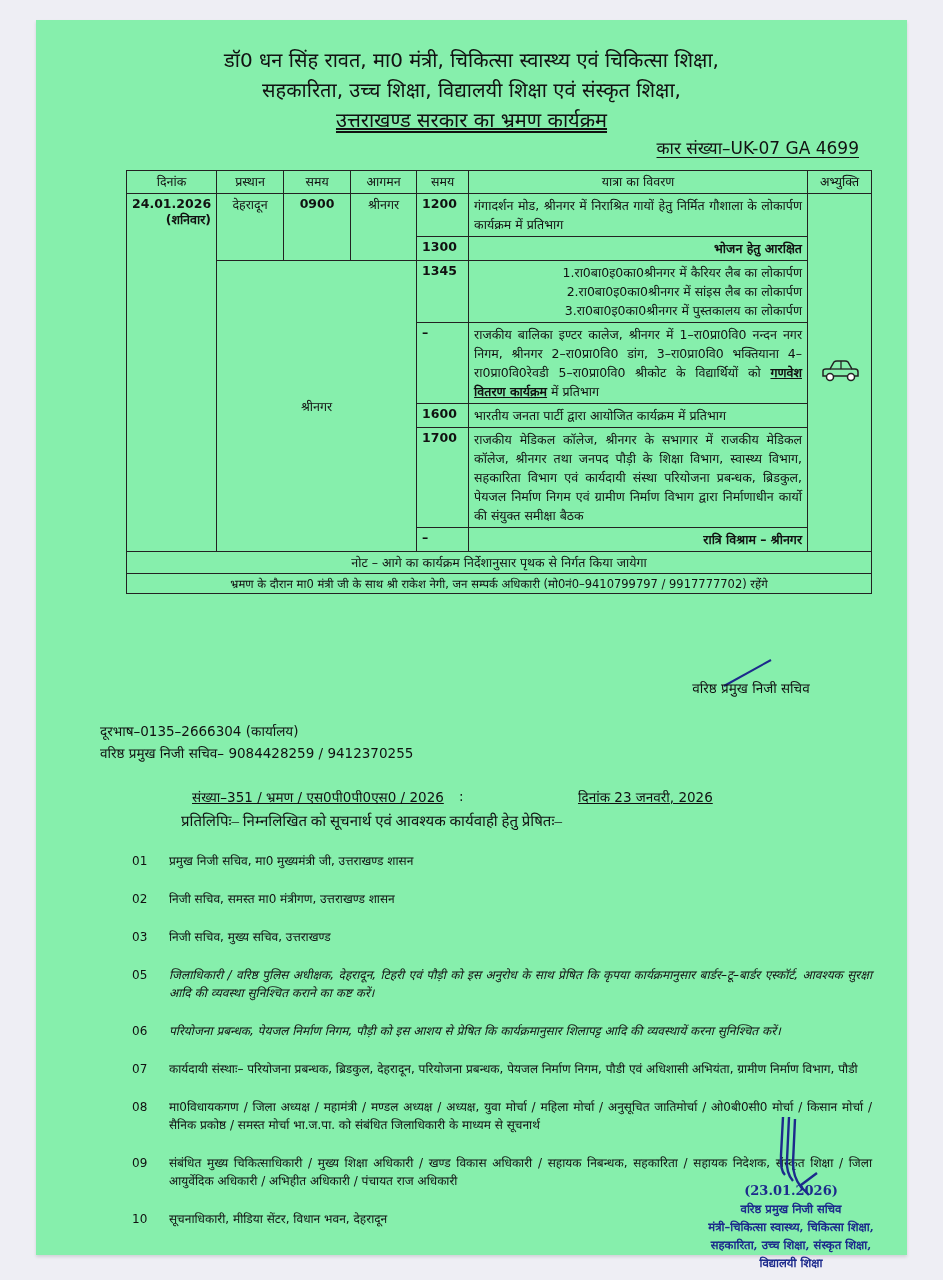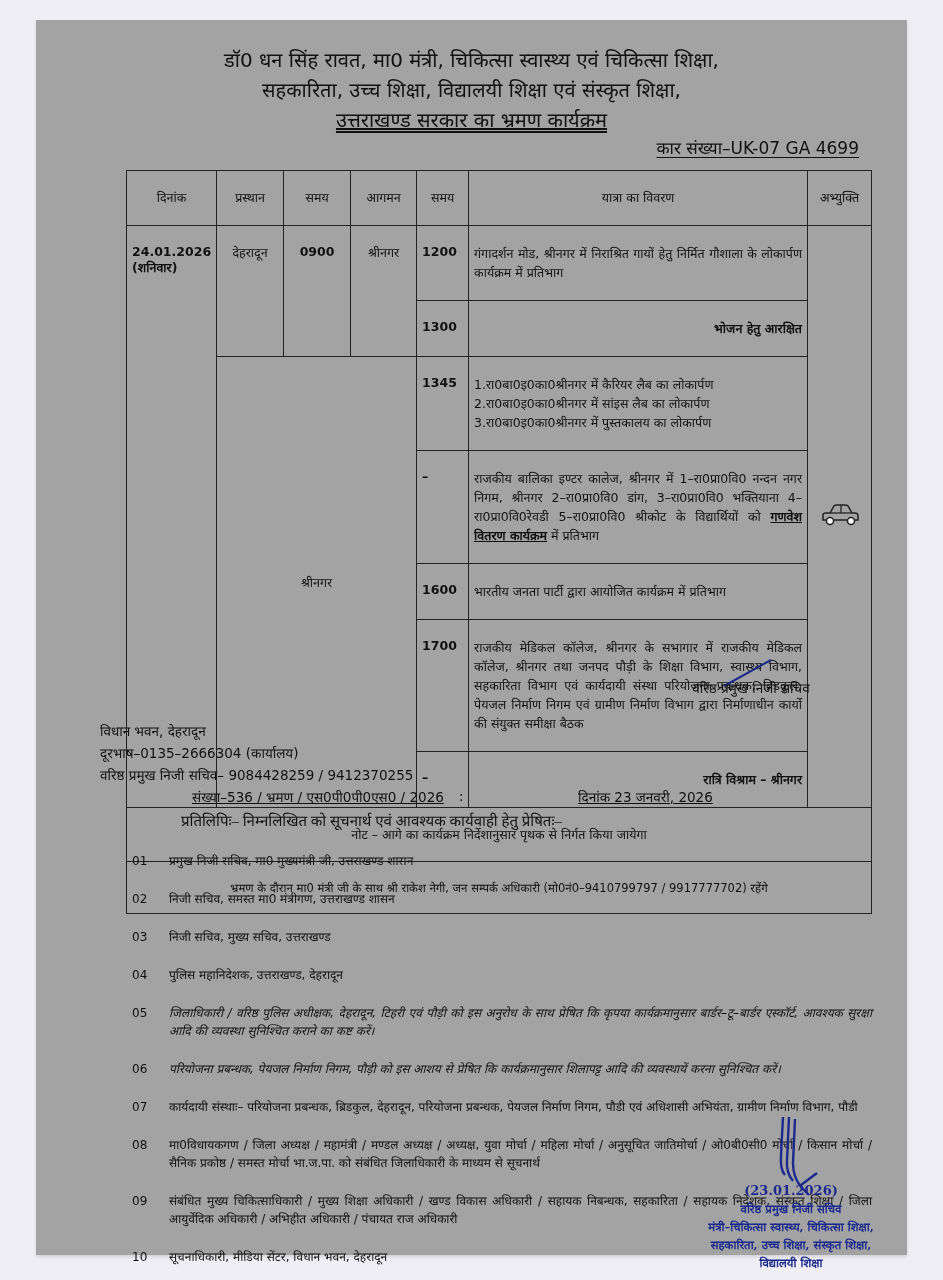--- a/index.html
+++ b/index.html
@@ -2,36 +2,36 @@
 <html><head>
 <meta charset="utf-8">
 <style>
   html, body { margin:0; padding:0; }
   body {
     width:943px; height:1280px; background:#eeeef4; position:relative; overflow:hidden;
     font-family:"Liberation Sans", "DejaVu Sans", sans-serif; color:#111;
   }
   .page {
     position:absolute; left:36px; top:20px; width:871px; height:1235px;
-    background:#a3a3a3; box-shadow:0 2px 3px rgba(0,0,0,0.12);
+    background:#86efac; box-shadow:0 2px 3px rgba(0,0,0,0.12);
   }
   .hdr { position:absolute; left:0; width:871px; text-align:center; font-family:"DejaVu Sans", sans-serif; font-size:20px; color:#111; }
   .hdr1 { top:26px; }
   .hdr2 { top:56px;text-align:center; }
   .hdr3 { top:86px;text-decoration:underline; }
   .hdr3 span { text-decoration:underline; text-underline-offset:4px; }
   .carno { position:absolute; right:48px; top:116px; font-size:17px; font-family:"DejaVu Sans", sans-serif; text-decoration:underline; text-underline-offset:3px; }
 
   table.sched {
     position:absolute; left:90px; top:150px; width:746px;
     border-collapse:collapse; font-family:"DejaVu Sans", sans-serif; font-size:12.5px;
   }
-  table.sched td, table.sched th { border:1.2px solid #222; padding:18px 5px; vertical-align:top; }
+  table.sched td, table.sched th { border:1.2px solid #222; padding:2px 5px; vertical-align:top; }
   table.sched th { font-weight:normal; text-align:center; height:18px; }
-  .c-date { width:70px; text-align:left; font-weight:bold; }
+  .c-date { width:70px; text-align:right; font-weight:bold; }
   .c-dep { width:56px; text-align:center; }
   .c-time { width:56px; text-align:center; font-weight:bold; }
   .c-arr { width:55px; text-align:center; }
   .c-t2 { width:41px; text-align:left; font-weight:bold; }
   .c-desc { text-align:justify; line-height:19px; }
   .c-rem { width:53px; text-align:center; vertical-align:middle !important; }
   .desc-center { text-align:right; font-weight:bold; }
   .merged-place { text-align:center; vertical-align:middle !important; }
   .note-row td { text-align:center; }
   .u { text-decoration:underline; font-weight:bold; }
@@ -97,21 +97,21 @@
         </svg>
       </td>
     </tr>
     <tr>
       <td class="c-t2">1300</td>
       <td class="c-desc desc-center">भोजन हेतु आरक्षित</td>
     </tr>
     <tr>
       <td colspan="3" rowspan="5" class="merged-place">श्रीनगर</td>
       <td class="c-t2">1345</td>
-      <td class="c-desc" style="text-align:left;">
+      <td class="c-desc" style="text-align:right;">
         <div>1.रा0बा0इ0का0श्रीनगर में कैरियर लैब का लोकार्पण</div>
         <div>2.रा0बा0इ0का0श्रीनगर में सांइस लैब का लोकार्पण</div>
         <div>3.रा0बा0इ0का0श्रीनगर में पुस्तकालय का लोकार्पण</div>
       </td>
     </tr>
     <tr>
       <td class="c-t2">–</td>
       <td class="c-desc"><span>राजकीय बालिका इण्टर कालेज, श्रीनगर में 1–रा0प्रा0वि0 नन्दन नगर निगम, श्रीनगर 2–रा0प्रा0वि0 डांग, 3–रा0प्रा0वि0 भक्तियाना 4–रा0प्रा0वि0रेवडी 5–रा0प्रा0वि0 श्रीकोट के विद्यार्थियों को </span><span class="u">गणवेश वितरण कार्यक्रम</span><span> में प्रतिभाग</span></td>
     </tr>
     <tr>
@@ -136,47 +136,42 @@
     </table>
 
   <svg class="sig-stroke" viewBox="0 0 60 30">
     <path d="M55 2 L8 28" stroke="#1c2a8c" stroke-width="2" fill="none"></path>
   </svg>
   <div class="sig1" style="width:230px;">
     <div>वरिष्ठ प्रमुख निजी सचिव</div>
   </div>
 
   <div class="addr">
-    <div>विधान भवन, देहरादून</div>
     <div>दूरभाष–0135–2666304 (कार्यालय)</div>
     <div>वरिष्ठ प्रमुख निजी सचिव– 9084428259 / 9412370255</div>
   </div>
 
-  <div class="refline ref-no">संख्या–536 / भ्रमण / एस0पी0पी0एस0 / 2026</div>
+  <div class="refline ref-no">संख्या–351 / भ्रमण / एस0पी0पी0एस0 / 2026</div>
   <div class="refline ref-colon">:</div>
   <div class="refline ref-date">दिनांक 23 जनवरी, 2026</div>
 
   <div class="copyto">प्रतिलिपिः– निम्नलिखित को सूचनार्थ एवं आवश्यक कार्यवाही हेतु प्रेषितः–</div>
 
   <div class="clist">
     <div class="item">
         <span class="num">01</span>
         <span class="txt">प्रमुख निजी सचिव, मा0 मुख्यमंत्री जी, उत्तराखण्ड शासन</span>
       </div>
     <div class="item">
         <span class="num">02</span>
         <span class="txt">निजी सचिव, समस्त मा0 मंत्रीगण, उत्तराखण्ड शासन</span>
       </div>
     <div class="item">
         <span class="num">03</span>
         <span class="txt">निजी सचिव, मुख्य सचिव, उत्तराखण्ड</span>
-      </div>
-    <div class="item">
-        <span class="num">04</span>
-        <span class="txt">पुलिस महानिदेशक, उत्तराखण्ड, देहरादून</span>
       </div>
     <div class="item italic">
         <span class="num">05</span>
         <span class="txt">जिलाधिकारी / वरिष्ठ पुलिस अधीक्षक, देहरादून, टिहरी एवं पौड़ी को इस अनुरोध के साथ प्रेषित कि कृपया कार्यक्रमानुसार बार्डर–टू–बार्डर एस्कॉर्ट, आवश्यक सुरक्षा आदि की व्यवस्था सुनिश्चित कराने का कष्ट करें।</span>
       </div>
     <div class="item italic">
         <span class="num">06</span>
         <span class="txt">परियोजना प्रबन्धक, पेयजल निर्माण निगम, पौड़ी को इस आशय से प्रेषित कि कार्यक्रमानुसार शिलापट्ट आदि की व्यवस्थायें करना सुनिश्चित करें।</span>
       </div>
     <div class="item">

